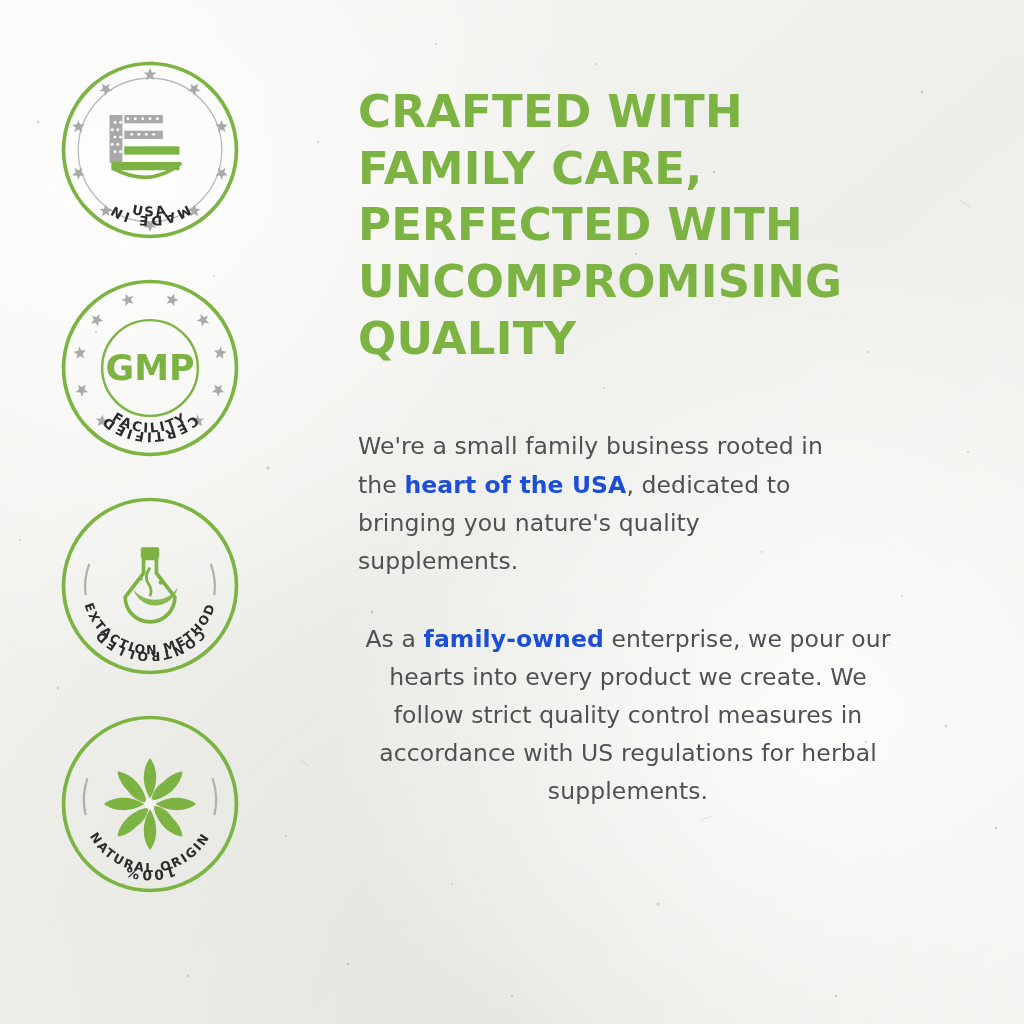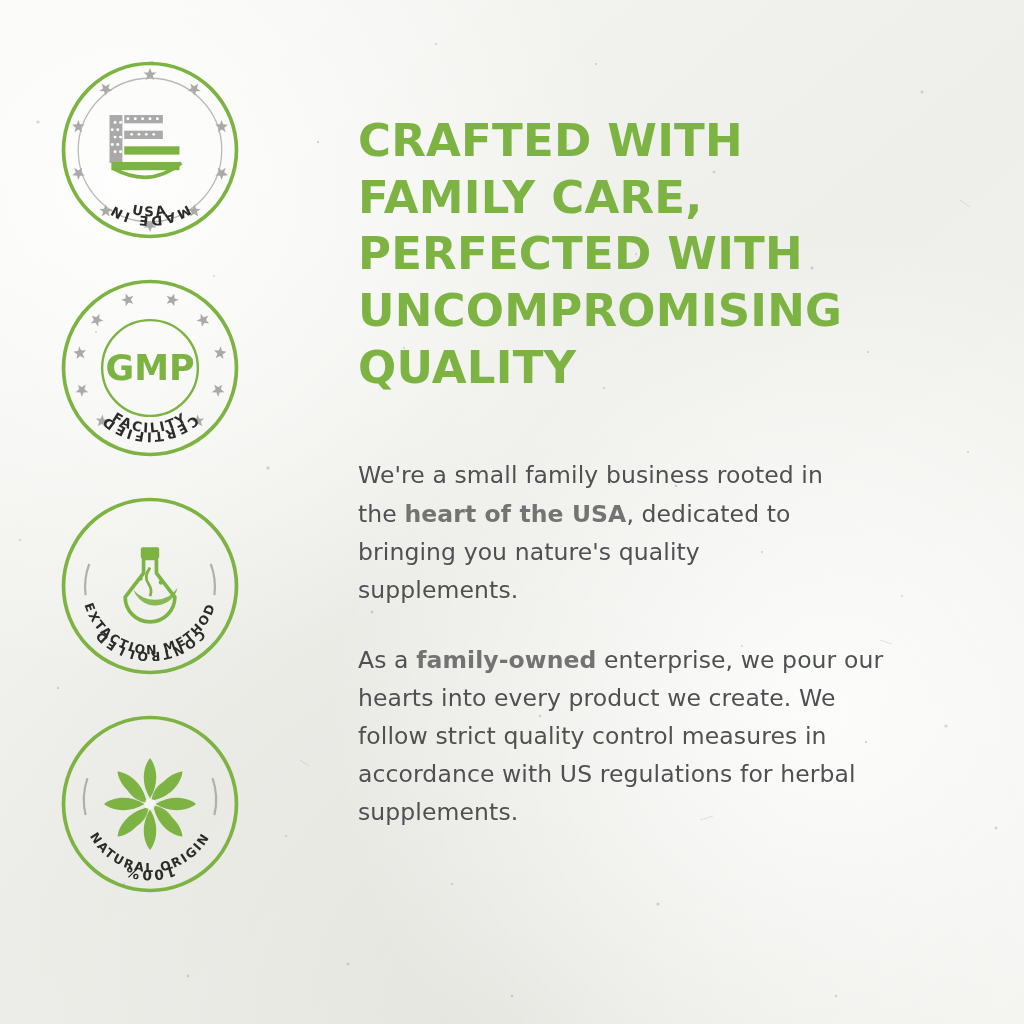--- a/index.html
+++ b/index.html
@@ -54,21 +54,21 @@
   .badge {
     width: 184px;
     height: 184px;
     position: relative;
     flex: 0 0 auto;
   }
   .badge svg { display: block; width: 100%; height: 100%; }
 
   #text-col {
     flex: 1 1 auto;
-    padding: 113px 120px 0 58px;
+    padding: 84px 120px 0 58px;
     box-sizing: border-box;
   }
 
   h1#headline {
     margin: 0;
     font-family: "DejaVu Sans", sans-serif;
     font-weight: bold;
     font-size: 45px;
     line-height: 1.26;
     letter-spacing: 0.2px;
@@ -78,24 +78,24 @@
 
   .para {
     margin: 0;
     color: #4f5052;
     font-family: "DejaVu Sans", sans-serif;
     font-size: 23.5px;
     line-height: 1.62;
     letter-spacing: 0.1px;
   }
   #para-1 { margin-top: 60px; max-width: 500px; }
-  #para-2 { margin-top: 32px; max-width: 540px; }
+  #para-2 { margin-top: 40px; max-width: 540px; text-align: center; }
 
   .hl {
-    color: #737373;
+    color: #1d4ed8;
     font-weight: bold;
   }
 </style>
 </head>
 <body>
 
 <div id="page"></div>
 
 <svg id="speckles" viewBox="0 0 1024 1024" preserveAspectRatio="none">
   <g fill="#6f6f68" opacity="0.5">

